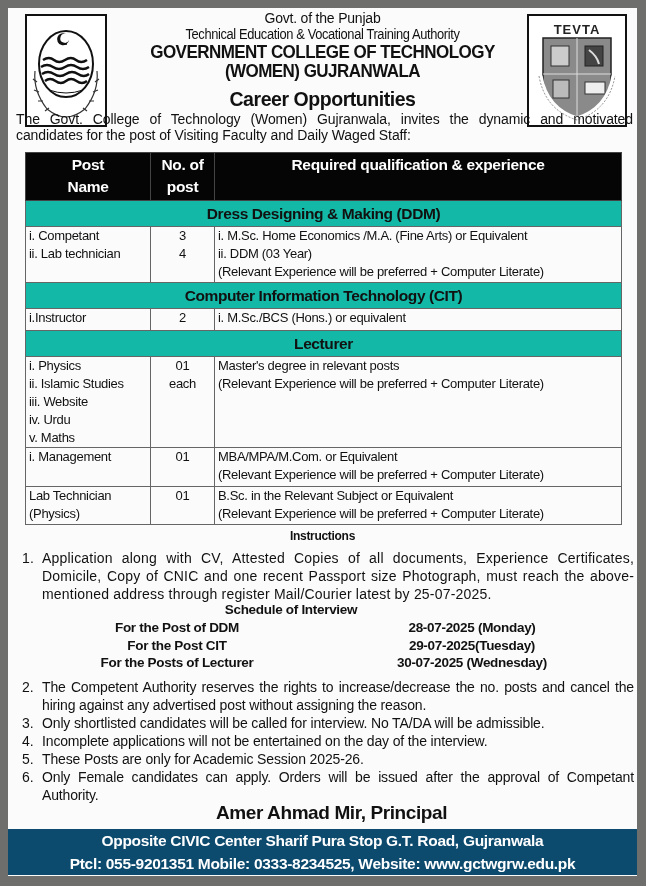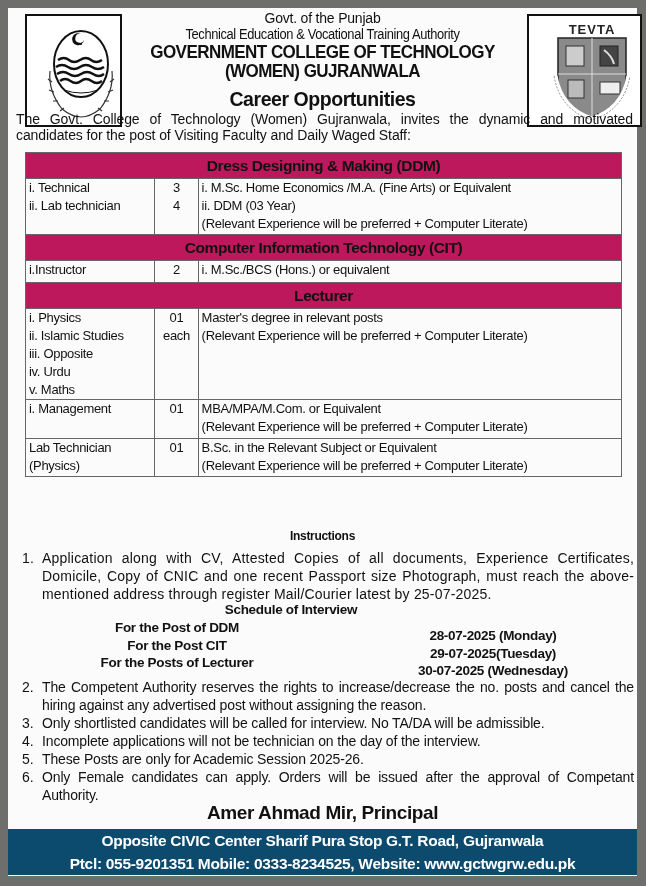--- a/index.html
+++ b/index.html
@@ -7,21 +7,21 @@
     width:646px; height:886px; background:#6e6e6c; position:relative; overflow:hidden;
     font-family:"Liberation Sans", sans-serif; color:#111;
   }
   .page {
     position:absolute; left:8px; top:8px; width:629px; height:868px; background:#fbfbfb;
   }
   .abs { position:absolute; }
   .center { text-align:center; }
 
   
-  .logo-box { position:absolute; border:2px solid #111; background:#fff;padding-left:15px; }
+  .logo-box { position:absolute; border:2px solid #111; background:#fff; }
   .logo-left { left:17px; top:6px; width:78px; height:109px; }
   .logo-right { left:519px; top:6px; width:96px; height:109px; }
 
   
   .h-govt { left:0; width:629px; top:2px; font-size:14px; font-weight:normal; letter-spacing:-0.2px; }
   .h-tevta { left:0; width:629px; top:18px; font-size:14px; letter-spacing:-0.4px; transform:scaleX(0.92); }
   .h-college { left:0; width:629px; top:34px; font-size:18.5px; font-weight:bold; letter-spacing:-0.6px; line-height:19px; transform:scaleX(0.92); }
   .h-career { left:0; width:629px; top:79px; font-size:21px; font-weight:bold; letter-spacing:-0.5px; transform:scaleX(0.93); }
 
   .intro {
@@ -34,21 +34,21 @@
     position:absolute; left:17px; top:144px; width:597px; border-collapse:collapse;
     font-size:13px; letter-spacing:-0.3px;
   }
   table.posts td, table.posts th { border:1.5px solid #666; padding:0 3px; vertical-align:top; line-height:18px; }
   table.posts th {
     background:#050505; color:#fff; font-size:15.5px; font-weight:bold; border-color:#444;
     vertical-align:top; line-height:22px; height:46px; padding-top:1px;
   }
   th.c1 { width:118px; } th.c2 { width:57px; }
   tr.sub td {
-    background:#be185d; text-align:center; font-weight:bold; font-size:15.5px; height:25px;
+    background:#14b8a6; text-align:center; font-weight:bold; font-size:15.5px; height:25px;
     line-height:25px; letter-spacing:-0.4px;
   }
   td.num { text-align:center; }
   .line { display:block; white-space:nowrap; }
   tr.ddm td { height:55px; }
   tr.cit td { height:21px; }
   tr.lect td { height:90px; }
   tr.mgmt td { height:38px; }
   tr.labt td { height:37px; }
   .lect-qual { padding-top:17px; }
@@ -57,24 +57,24 @@
   
   .instr-title { left:0; width:629px; top:521px; font-size:12px; font-weight:bold; letter-spacing:-0.3px; }
   .ol { left:14px; width:612px; font-size:14px; line-height:18px; }
   .ol .item { position:relative; padding-left:20px; text-align:justify; text-align-last:left; }
   .ol .item .n { position:absolute; left:0; top:0; }
   .item1 { top:541px; letter-spacing:0.2px; }
   .sched-title { left:0; width:566px; top:594px; font-size:13.5px; font-weight:bold; letter-spacing:-0.3px; }
   .sched { left:0; width:629px; top:612px; font-size:13.5px; font-weight:bold; letter-spacing:-0.3px; }
   .sched-row { position:relative; height:17.5px; }
   .sched-row .post { position:absolute; left:64px; width:210px; text-align:center; }
-  .sched-row .date { position:absolute; left:380px; width:210px; text-align:center;margin-top:8px; }
+  .sched-row .date { position:absolute; left:359px; width:210px; text-align:center; }
   .items2 { top:670px; letter-spacing:-0.15px; }
 
-  .signature { left:0; width:629px; top:794px; font-size:19px; font-weight:bold; letter-spacing:-0.4px; }
+  .signature { left:9px; width:629px; top:794px; font-size:19px; font-weight:bold; letter-spacing:-0.4px; }
 
   .footer {
     position:absolute; left:0; top:821px; width:629px; height:46px; background:#0c4a6e; color:#fff;
     text-align:center; font-weight:bold; font-size:15.5px; line-height:23px; letter-spacing:-0.3px;
   }
 </style>
 </head>
 <body>
 
 <div class="page">
@@ -121,27 +121,38 @@
   <div class="abs center h-college">
     <span class="line">GOVERNMENT COLLEGE OF TECHNOLOGY</span>
     <span class="line">(WOMEN) GUJRANWALA</span>
   </div>
   <div class="abs center h-career">Career Opportunities</div>
 
   <div class="abs intro">The Govt. College of Technology (Women) Gujranwala, invites the dynamic and motivated candidates for the post of Visiting Faculty and Daily Waged Staff:</div>
 
   <table class="posts">
     <tbody>
+        <tr>
+      <th class="c1">
+        <span class="line">Post</span>
+        <span class="line">Name</span>
+      </th>
+      <th class="c2">
+        <span class="line">No. of</span>
+        <span class="line">post</span>
+      </th>
+      <th>Required qualification &amp; experience</th>
+    </tr>
 
     <tr class="sub">
       <td colspan="3">Dress Designing &amp; Making (DDM)</td>
     </tr>
     <tr class="ddm">
       <td>
-        <span class="line">i. Technical</span>
+        <span class="line">i. Competant</span>
         <span class="line">ii. Lab technician</span>
       </td>
       <td class="num">
         <span class="line">3</span>
         <span class="line">4</span>
       </td>
       <td>
         <span class="line">i. M.Sc. Home Economics /M.A. (Fine Arts) or Equivalent</span>
         <span class="line">ii. DDM (03 Year)</span>
         <span class="line">(Relevant Experience will be preferred + Computer Literate)</span>
@@ -163,21 +174,21 @@
       </td>
     </tr>
 
     <tr class="sub">
       <td colspan="3">Lecturer</td>
     </tr>
     <tr class="lect">
       <td>
         <span class="line">i. Physics</span>
         <span class="line">ii. Islamic Studies</span>
-        <span class="line">iii. Opposite</span>
+        <span class="line">iii. Website</span>
         <span class="line">iv. Urdu</span>
         <span class="line">v. Maths</span>
       </td>
       <td class="num lect-num">
         <span class="line">01</span>
         <span class="line">each</span>
       </td>
       <td class="lect-qual">
         <span class="line">Master's degree in relevant posts</span>
         <span class="line">(Relevant Experience will be preferred + Computer Literate)</span>
@@ -240,21 +251,21 @@
     <div class="item">
       <span class="n">2.</span>
       <span>The Competent Authority reserves the rights to increase/decrease the no. posts and cancel the hiring against any advertised post without assigning the reason.</span>
     </div>
     <div class="item">
       <span class="n">3.</span>
       <span>Only shortlisted candidates will be called for interview. No TA/DA will be admissible.</span>
     </div>
     <div class="item">
       <span class="n">4.</span>
-      <span>Incomplete applications will not be technician on the day of the interview.</span>
+      <span>Incomplete applications will not be entertained on the day of the interview.</span>
     </div>
     <div class="item">
       <span class="n">5.</span>
       <span>These Posts are only for Academic Session 2025-26.</span>
     </div>
     <div class="item">
       <span class="n">6.</span>
       <span>Only Female candidates can apply. Orders will be issued after the approval of Competant Authority.</span>
     </div>
   </div>

